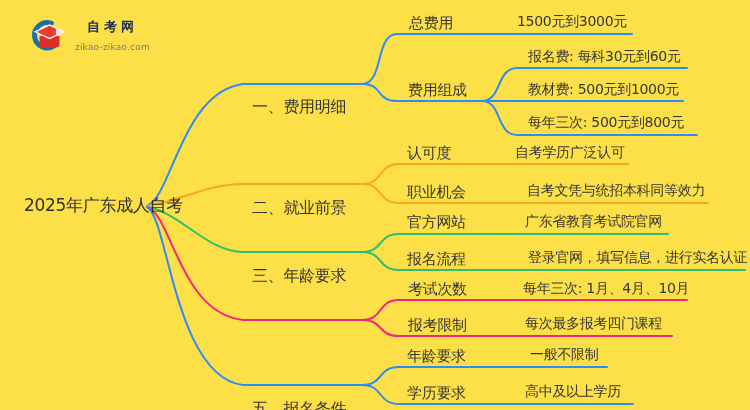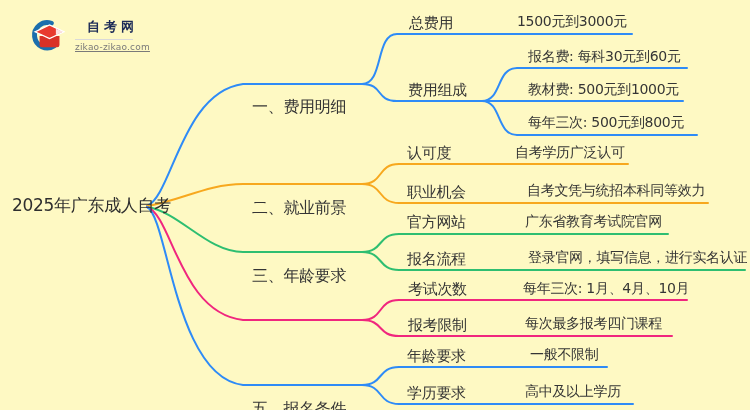--- a/index.html
+++ b/index.html
@@ -1,33 +1,33 @@
 <!DOCTYPE html>
 <html><head>
 <meta charset="utf-8">
 <title>2025年广东成人自考</title>
 <style>
   html,body{margin:0;padding:0;background:#fff;}
   .stage{
-    position:relative;width:750px;height:410px;background:#fef9c3;overflow:hidden;
+    position:relative;width:750px;height:410px;background:#fde047;overflow:hidden;
     font-family:"DejaVu Sans","Liberation Sans",sans-serif;
   }
   .lines{position:absolute;left:0;top:0;width:750px;height:410px;}
   .lines path{fill:none;stroke-width:2;stroke-linecap:round;stroke-linejoin:round;}
   .nd{position:absolute;white-space:nowrap;color:#353535;letter-spacing:-0.3px;line-height:1.2;}
   .lv1{font-size:17px;color:#2f2f2f;}
   .lv2{font-size:16px;margin-top:36px;}
   .lv3{font-size:15px;}
   .lv4{font-size:14px;}
   .logo{position:absolute;left:25px;top:16px;display:flex;align-items:center;}
   .logo-icon{width:40px;height:38px;}
   .logo-text{margin-left:10px;}
   .logo-title{font-size:13px;font-weight:bold;color:#1c2b57;letter-spacing:4px;text-align:center;}
   .logo-divider{border-top:1px solid #d9d9d9;margin:3px 0 2px 0;width:58px;}
-  .logo-url{font-size:9px;color:#7a7a7a;letter-spacing:0.2px;text-decoration:underline;}
+  .logo-url{font-size:9px;color:#7a7a7a;letter-spacing:0.2px;}
 </style>
 </head>
 <body>
 
 <div class="stage">
 
   <svg class="lines" viewBox="0 0 750 410">
 
     <path d="M147,206 C172,196 182,92 243,84 L362,84" stroke="#2e8bf7"></path>
     <path d="M362,84 C384,84 375,34 397,34 L632,34" stroke="#2e8bf7"></path>
@@ -60,21 +60,21 @@
       <path d="M11,17.5 L27,10 L43,17.5 L27,25 Z" stroke="#ffffff" stroke-width="1.4" fill="#e83a2e"></path>
       <path d="M34,14 L42,17.5 L34,21 Z" fill="#ffffff" opacity="0.85"></path>
     </svg>
     <div class="logo-text">
       <div class="logo-title">自考网</div>
       <div class="logo-divider"></div>
       <div class="logo-url">zikao-zikao.com</div>
     </div>
   </div>
 
-  <span class="nd lv1" style="left:12px;top:195px">2025年广东成人自考</span>
+  <span class="nd lv1" style="left:24px;top:195px">2025年广东成人自考</span>
 
   <span class="nd lv2" style="left:252px;top:61px">一、费用明细</span>
   <span class="nd lv3" style="left:409px;top:14px">总费用</span>
   <span class="nd lv4" style="left:517px;top:13px">1500元到3000元</span>
   <span class="nd lv3" style="left:408px;top:81px">费用组成</span>
   <span class="nd lv4" style="left:528px;top:48px">报名费: 每科30元到60元</span>
   <span class="nd lv4" style="left:528px;top:81px">教材费: 500元到1000元</span>
   <span class="nd lv4" style="left:528px;top:114px">每年三次: 500元到800元</span>
 
   <span class="nd lv2" style="left:252px;top:162px">二、就业前景</span>

